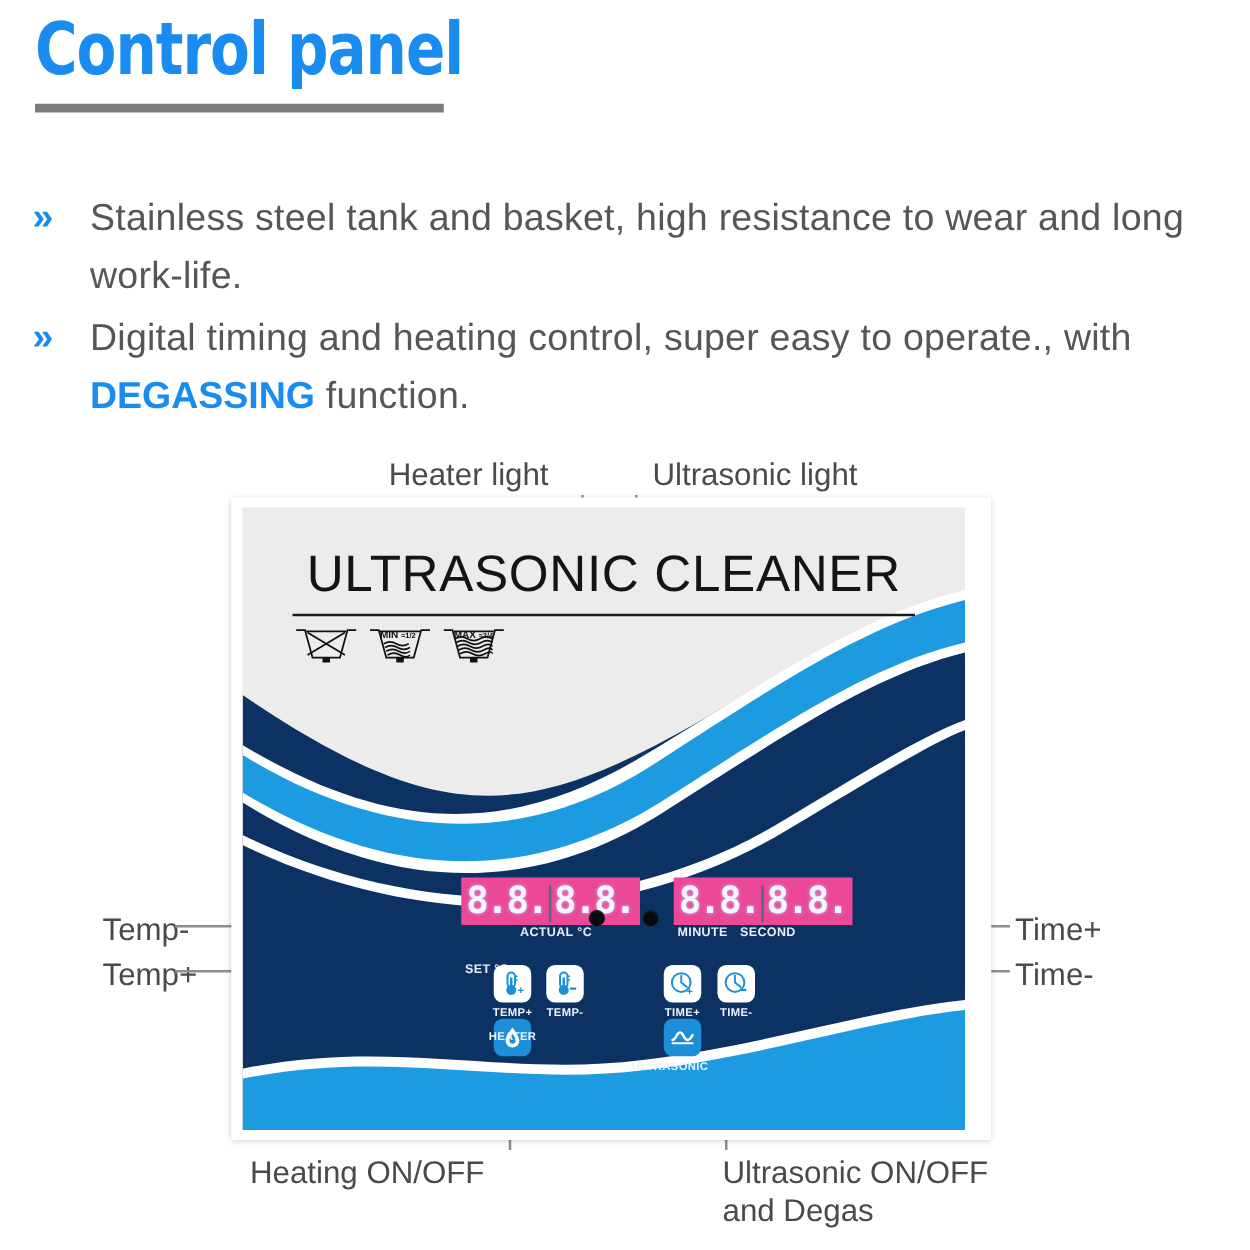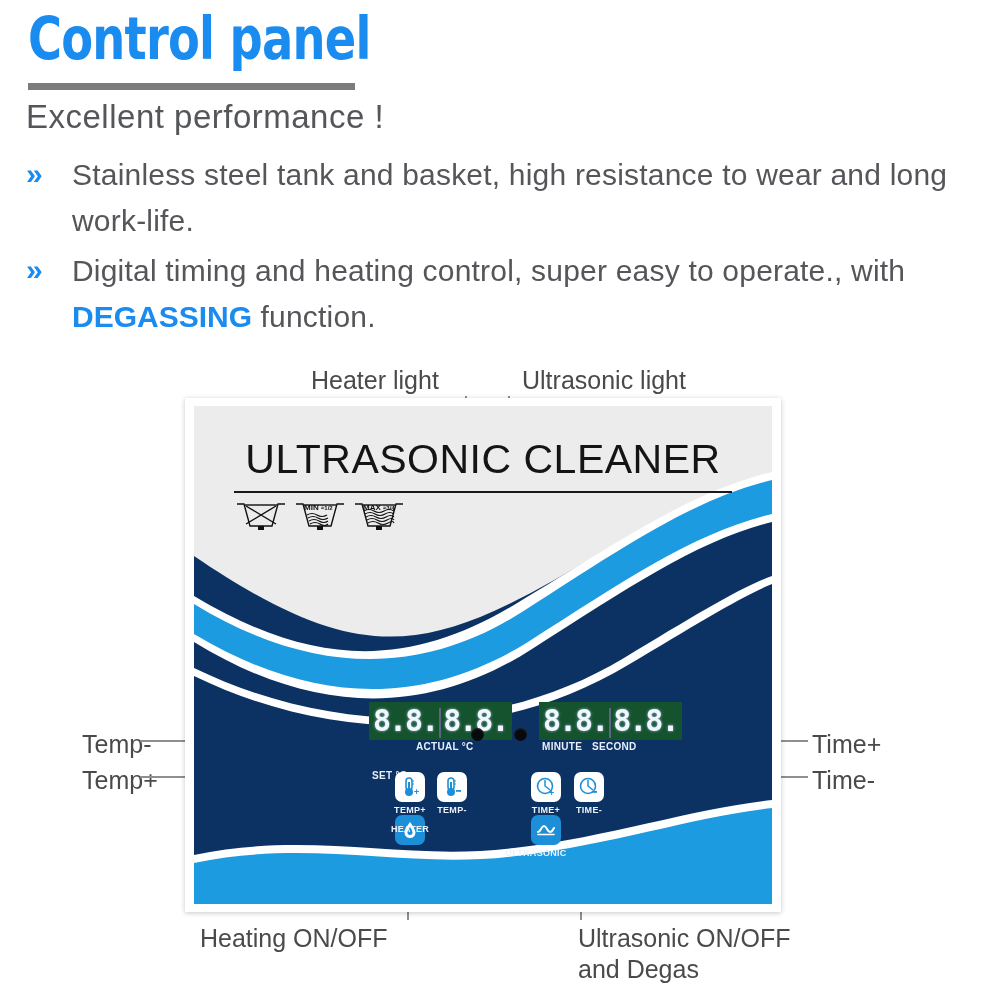--- a/index.html
+++ b/index.html
@@ -120,20 +120,21 @@
   
   #device-panel {
     position: absolute;
     left: 185px;
     top: 398px;
     width: 596px;
     height: 514px;
     background: #ffffff;
     box-shadow: 0 1px 5px rgba(0,0,0,0.22);
     overflow: hidden;
+    padding-left: 12px;
   }
   #panel-inner {
     position: absolute;
     left: 9px; top: 8px;
     width: 578px;
     height: 498px;
     background: #ececed;
     overflow: hidden;
   }
   #panel-waves {
@@ -166,21 +167,21 @@
     position: absolute;
     left: 40px;
     top: 92px;
     width: 190px;
     height: 40px;
   }
 
   
   .digital-display {
     position: absolute;
-    background: #14532d;
+    background: #ec4899;
     display: flex;
     align-items: flex-end;
     padding: 2px 3px;
   }
   #display-temp { left: 175px; top: 296px; }
   #display-time { left: 345px; top: 296px; }
 
   .seg-digit {
     font-family: "DejaVu Sans Mono", monospace;
     font-size: 30px;
@@ -262,21 +263,20 @@
   #lbl-heater     { left: 181px; top: 418px; width: 70px; }
   #lbl-ultrasonic { left: 296px; top: 442px; width: 92px; }
 </style>
 </head>
 <body>
 
 <div id="header-block">
 
   <div id="page-title">Control panel</div>
   <div id="title-rule"></div>
-  <div id="subtitle">Excellent  performance !</div>
 
   <div class="bullet-row" id="bullet-0">
     <div class="bullet-chev">»</div>
     <div class="bullet-text">
       <span>Stainless steel tank and basket, high resistance to wear and long work-life.</span>
     </div>
   </div>
 
   <div class="bullet-row" id="bullet-1">
     <div class="bullet-chev">»</div>

